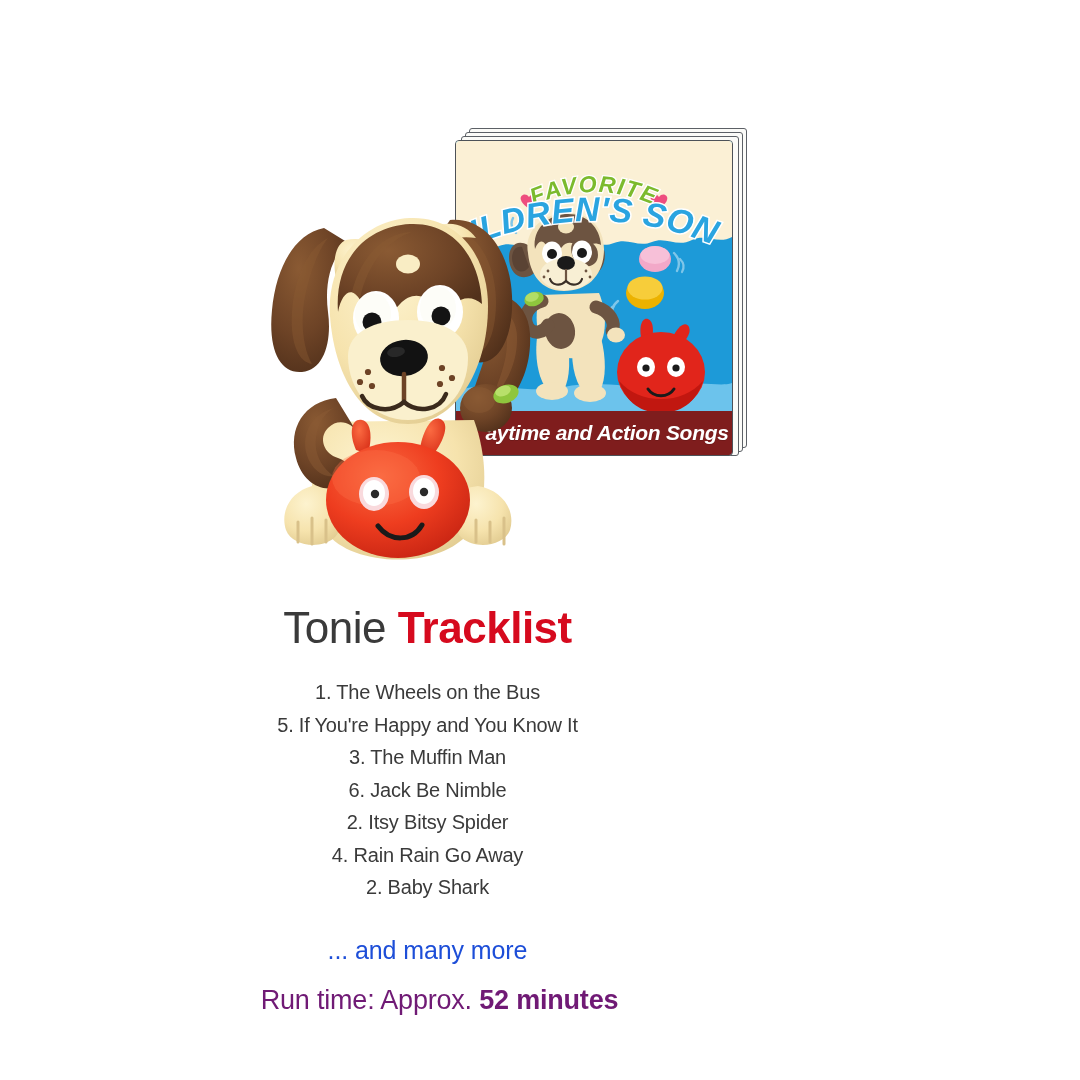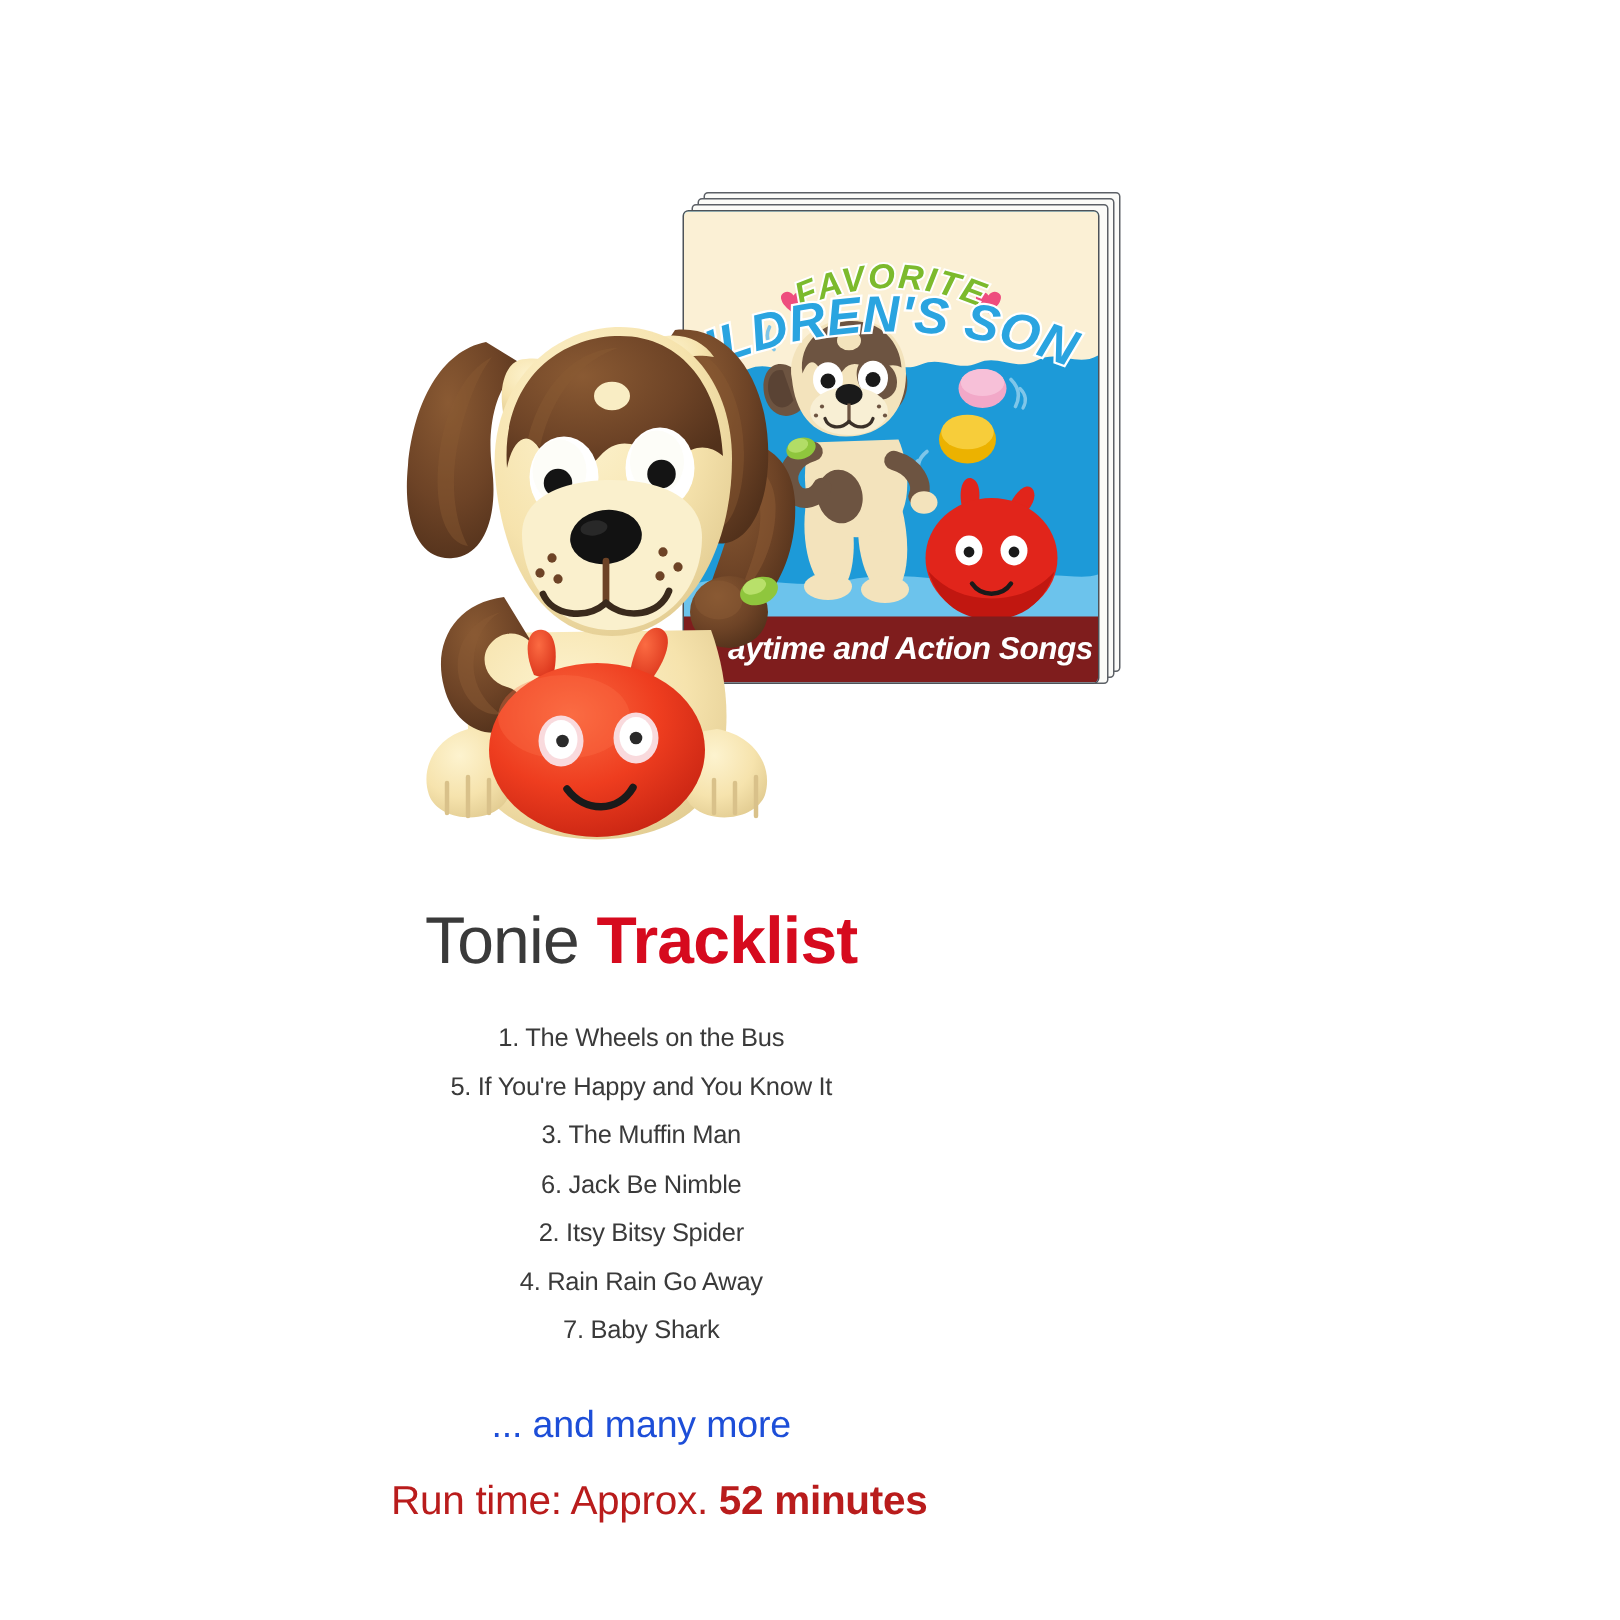--- a/index.html
+++ b/index.html
@@ -149,36 +149,36 @@
   }
   #tracklist-title .t-plain { color: #3a3a3a; }
   #tracklist-title .t-accent { color: #d60a1e; font-weight: bold; }
 
   #track-list {
     list-style: none;
     margin: 0;
     padding: 0;
   }
   #track-list li {
-    font-size: 17px;
+    font-size: 20px;
     line-height: 32.5px;
     color: #3a3a3a;
     letter-spacing: -0.2px;
     white-space: nowrap;
   }
   #and-many-more {
     margin-top: 32px;
     font-size: 25px;
     color: #1d4ed8;
     letter-spacing: -0.1px;
   }
   #run-time {
     margin-top: 20px;
     font-size: 27px;
-    color: #b91c1c;
+    color: #701a75;
     letter-spacing: -0.2px;
     margin-left: 24px;
   }
   #run-time .rt-value { font-weight: bold; }
 </style>
 </head>
 <body>
 
 <div id="page">
 
@@ -447,21 +447,21 @@
       <span class="t-plain">Tonie</span><span> </span><span class="t-accent">Tracklist</span>
     </h1>
 
     <ul id="track-list">
       <li>1. The Wheels on the Bus</li>
       <li>5. If You're Happy and You Know It</li>
       <li>3. The Muffin Man</li>
       <li>6. Jack Be Nimble</li>
       <li>2. Itsy Bitsy Spider</li>
       <li>4. Rain Rain Go Away</li>
-      <li>7. Baby Shark</li>
+      <li>2. Baby Shark</li>
     </ul>
 
     <div id="and-many-more">... and many more</div>
 
     <div id="run-time">
       <span>Run time: Approx. </span><span class="rt-value">52 minutes</span>
     </div>
 
   </div>
 </div>

